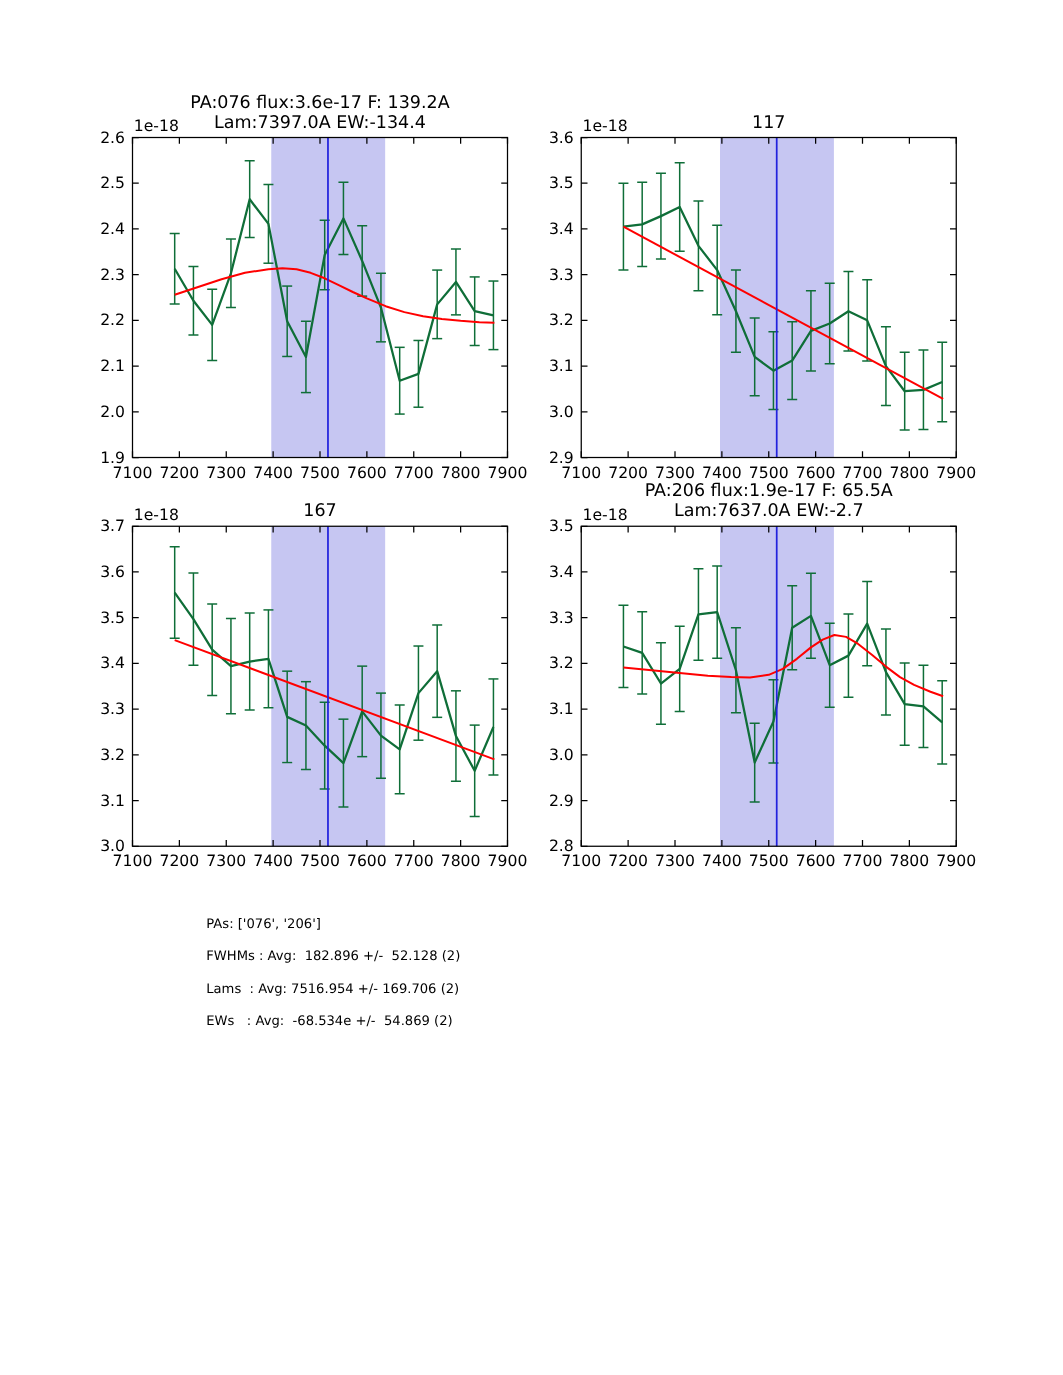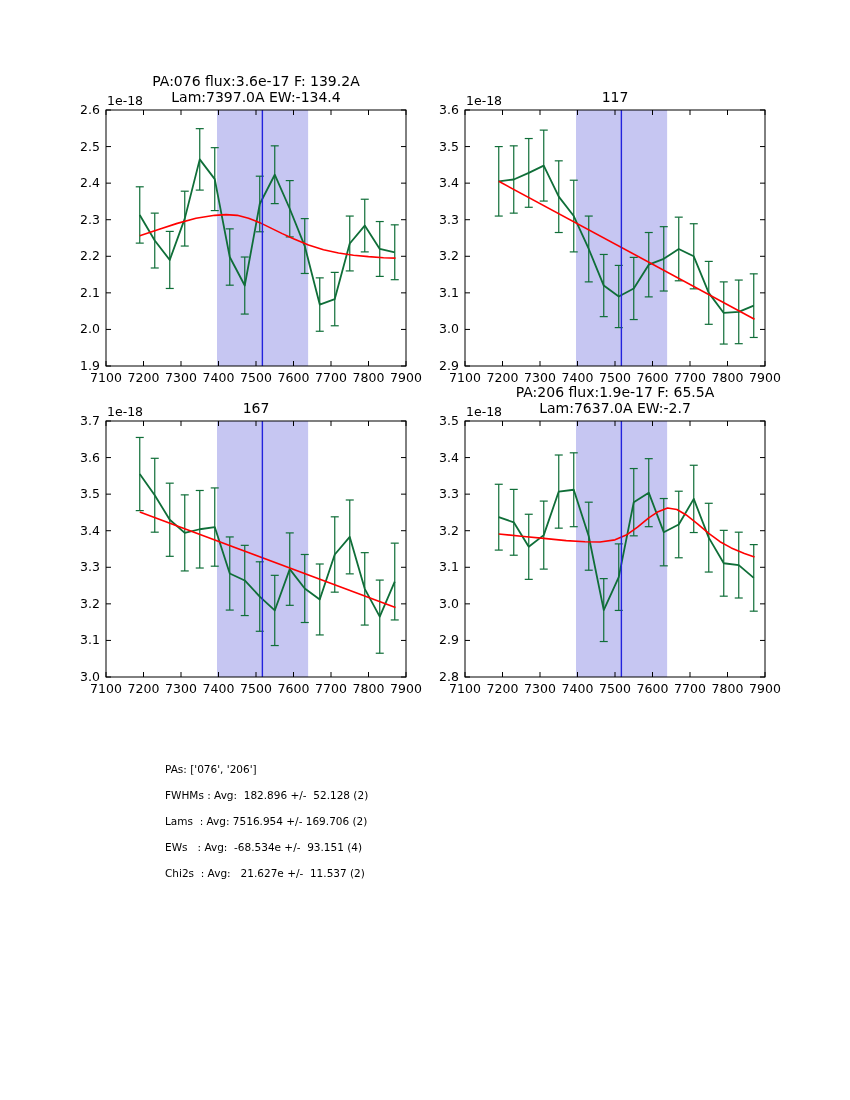--- a/index.html
+++ b/index.html
@@ -6,21 +6,21 @@
   body{width:850px;height:1100px;position:relative;font-family:"DejaVu Sans",sans-serif;}
   .figure{position:absolute;left:0;top:0;width:850px;height:1100px;background:#ffffff;}
   .subplot{position:absolute;width:378px;height:330px;}
   #sp0{left:50px;top:62px;}
   #sp1{left:409px;top:62px;}
   #sp2{left:50px;top:373px;}
   #sp3{left:409px;top:373px;}
   .tick-label{font-family:"DejaVu Sans",sans-serif;font-size:12.5px;fill:#000000;}
   .offset-label{font-family:"DejaVu Sans",sans-serif;font-size:12.5px;fill:#000000;}
   .title-text{font-family:"DejaVu Sans",sans-serif;font-size:14px;fill:#000000;}
-  .stats{position:absolute;left:165px;top:756px;color:#000000;}
+  .stats{position:absolute;left:165px;top:726px;color:#000000;}
   .stat-line{white-space:pre;font-size:10.5px;line-height:26px;height:26px;font-family:"DejaVu Sans",sans-serif;}
 </style>
 </head>
 <body>
 
 <div class="figure">
   <div class="subplot" id="sp0"><svg width="378" height="330">
         <rect x="167" y="48" width="91.125" height="256" fill="#c6c6f2"></rect>
         <g stroke="#0f6e38" stroke-width="1.2" fill="none">
           <line x1="89.75" y1="124.79999999999997" x2="89.75" y2="181.11999999999992"></line>
@@ -492,16 +492,15 @@
         <text x="50" y="52" text-anchor="end" class="tick-label">3.5</text>
         <text x="57" y="43" text-anchor="start" class="offset-label">1e-18</text>
         <text x="206" y="24" text-anchor="middle" class="title-text">PA:206 flux:1.9e-17 F: 65.5A</text>
         <text x="206" y="40" text-anchor="middle" class="title-text">Lam:7637.0A EW:-2.7</text>
       </svg></div>
 
   <div class="stats">
     <div class="stat-line">PAs: ['076', '206']</div>
     <div class="stat-line">FWHMs : Avg:  182.896 +/-  52.128 (2)</div>
     <div class="stat-line">Lams  : Avg: 7516.954 +/- 169.706 (2)</div>
-    <div class="stat-line">EWs   : Avg:  -68.534e +/-  93.151 (4)</div>
-    <div class="stat-line">Chi2s  : Avg:   21.627e +/-  11.537 (2)</div>
+    <div class="stat-line">EWs   : Avg:  -68.534e +/-  54.869 (2)</div>
   </div>
 </div>
 
 </body></html>

